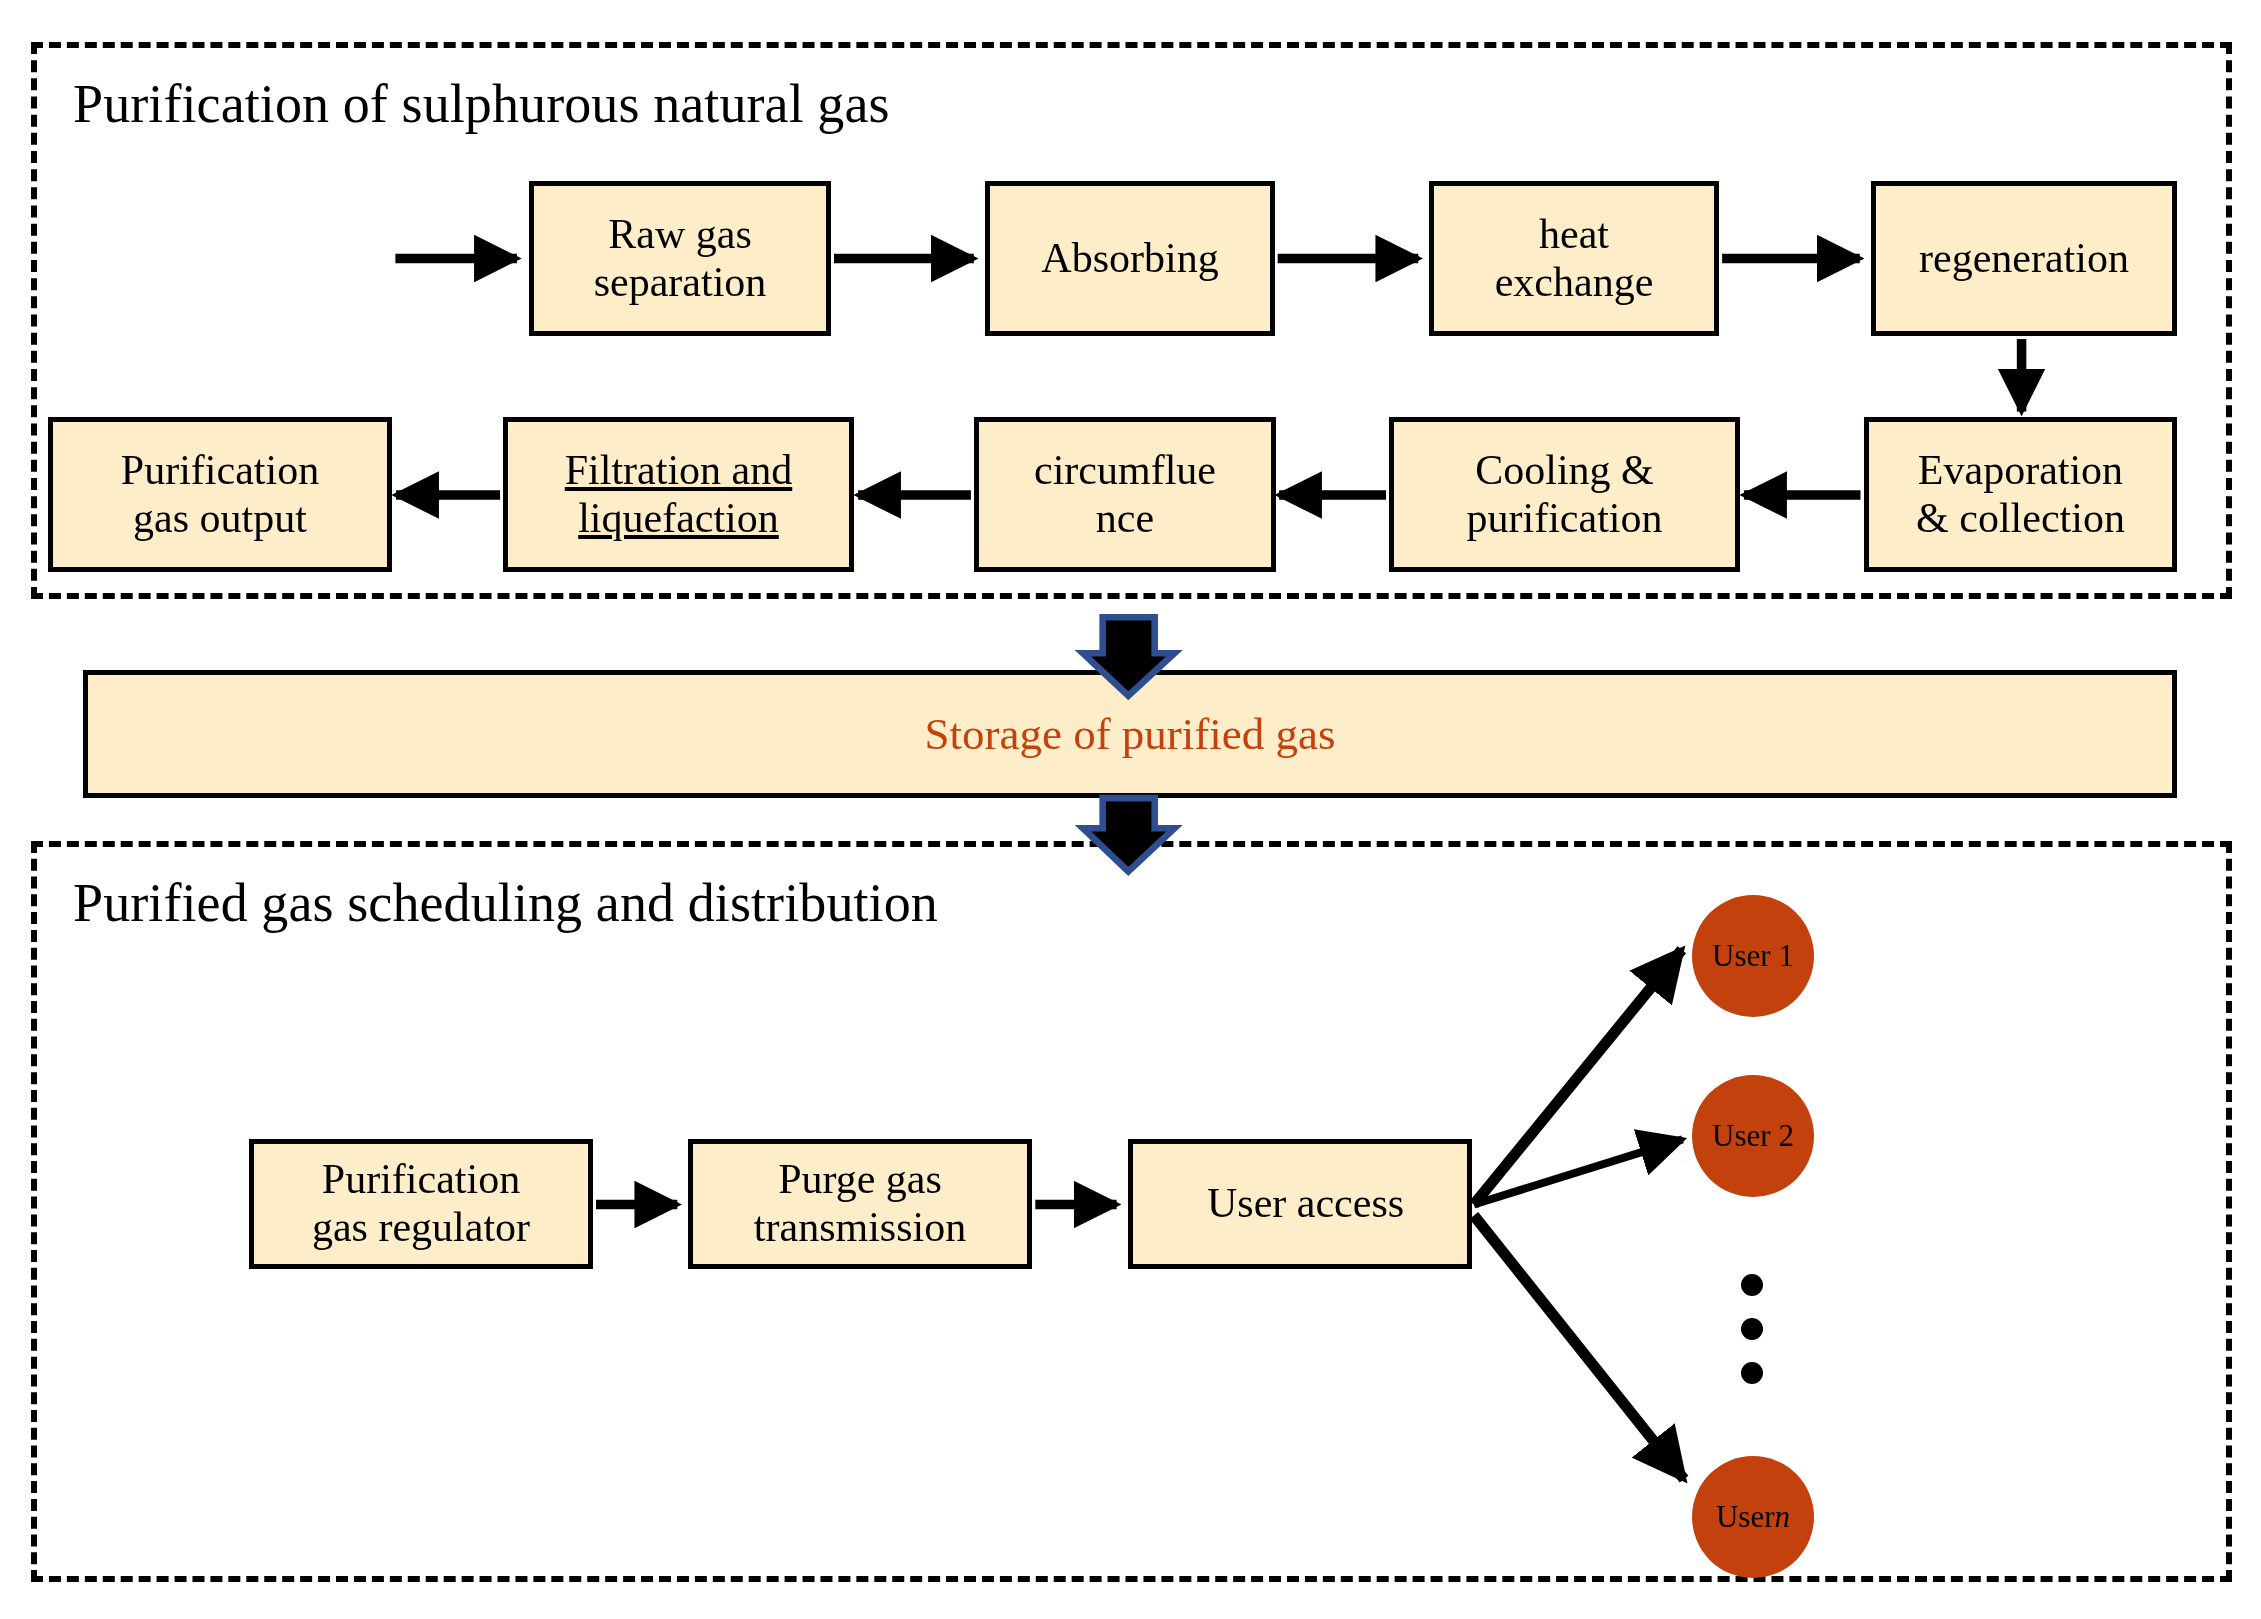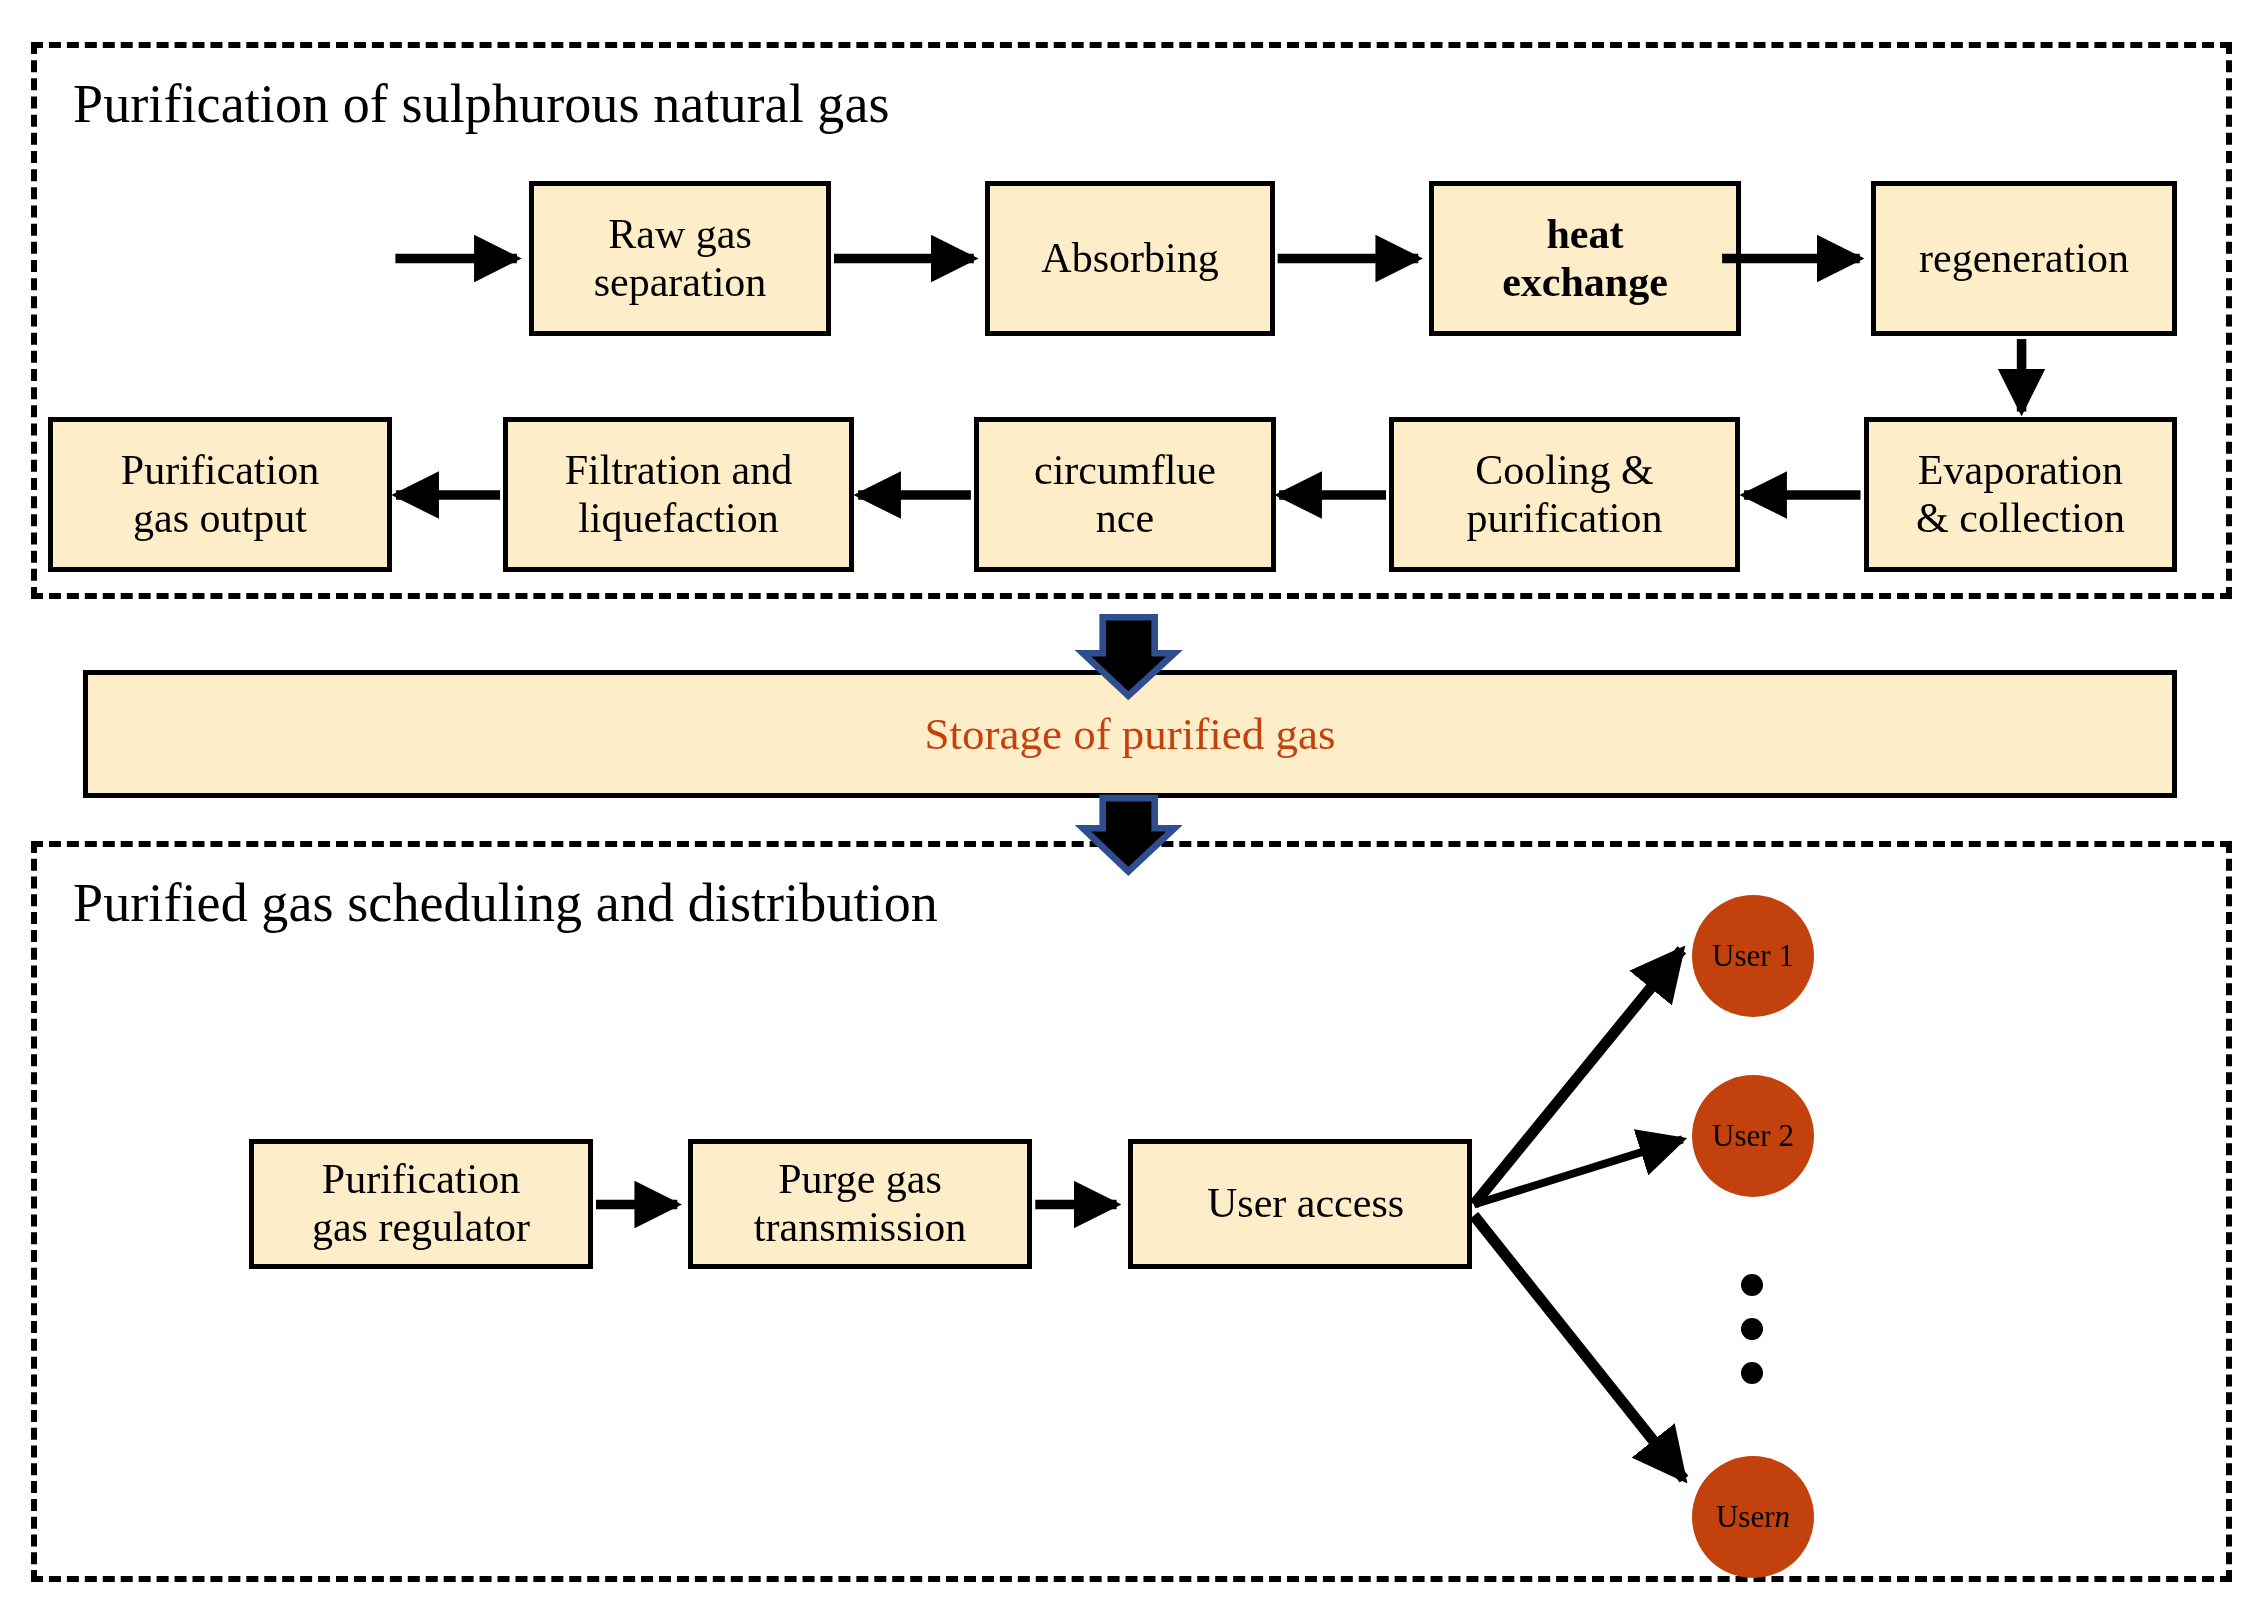--- a/index.html
+++ b/index.html
@@ -51,26 +51,26 @@
     line-height: 1.14;
     color: #000000;
     padding: 0 5.9px;
   }
   .proc-box span { display: block; width: 100%; }
 
   
   #box-sulphurous   { left: 48px;   top: 181px; width: 344px; height: 155px; }
   #box-rawgas       { left: 529px;  top: 181px; width: 302px; height: 155px; }
   #box-absorbing    { left: 985px; top: 181px; width: 290px; height: 155px; }
-  #box-heatexchange { left: 1429px; top: 181px; width: 312px; height: 155px; font-weight: bold; }
+  #box-heatexchange { left: 1429px; top: 181px; width: 290px; height: 155px; }
   #box-regeneration { left: 1871px; top: 181px; width: 306px; height: 155px; }
 
   
   #box-output       { left: 48px;   top: 417px; width: 344px; height: 155px; }
-  #box-filtration   { left: 503px;  top: 417px; width: 351px; height: 155px; }
+  #box-filtration   { left: 503px;  top: 417px; width: 351px; height: 155px; text-decoration: underline; }
   #box-circumflue   { left: 974px; top: 417px; width: 302px; height: 155px; }
   #box-cooling      { left: 1389px; top: 417px; width: 351px; height: 155px; }
   #box-evaporation  { left: 1864px; top: 417px; width: 313px; height: 155px; }
 
   
   #box-storage {
     position: absolute;
     left: 83px; top: 670px; width: 2094px; height: 128px;
     background: #fdeec9;
     border: 5.1px solid #000000;

